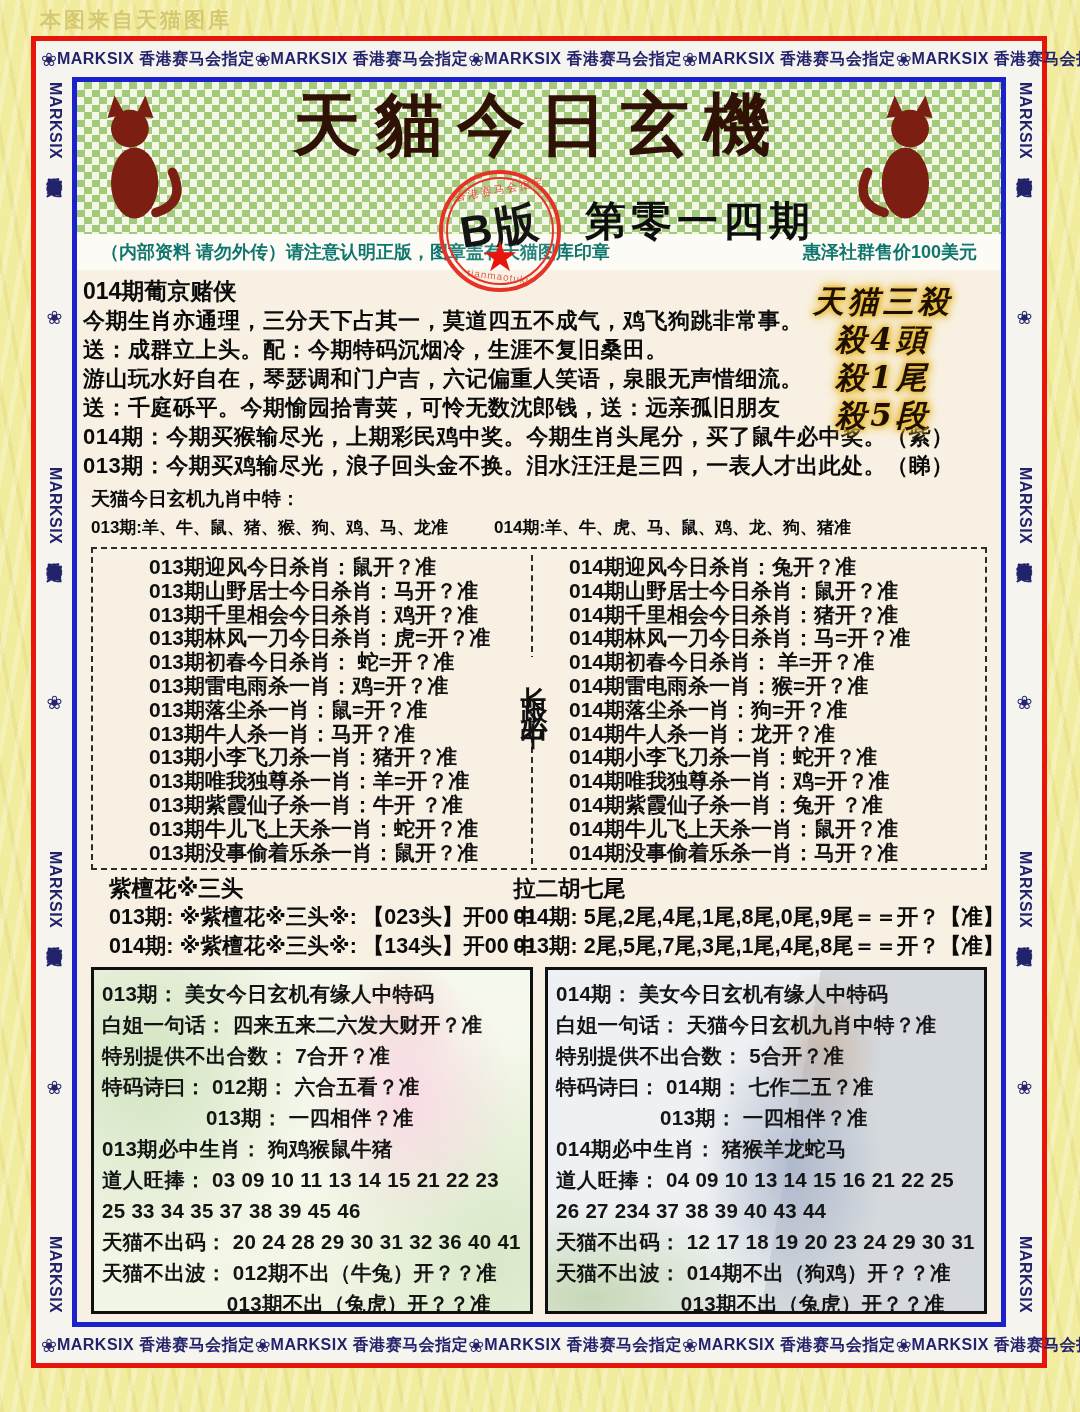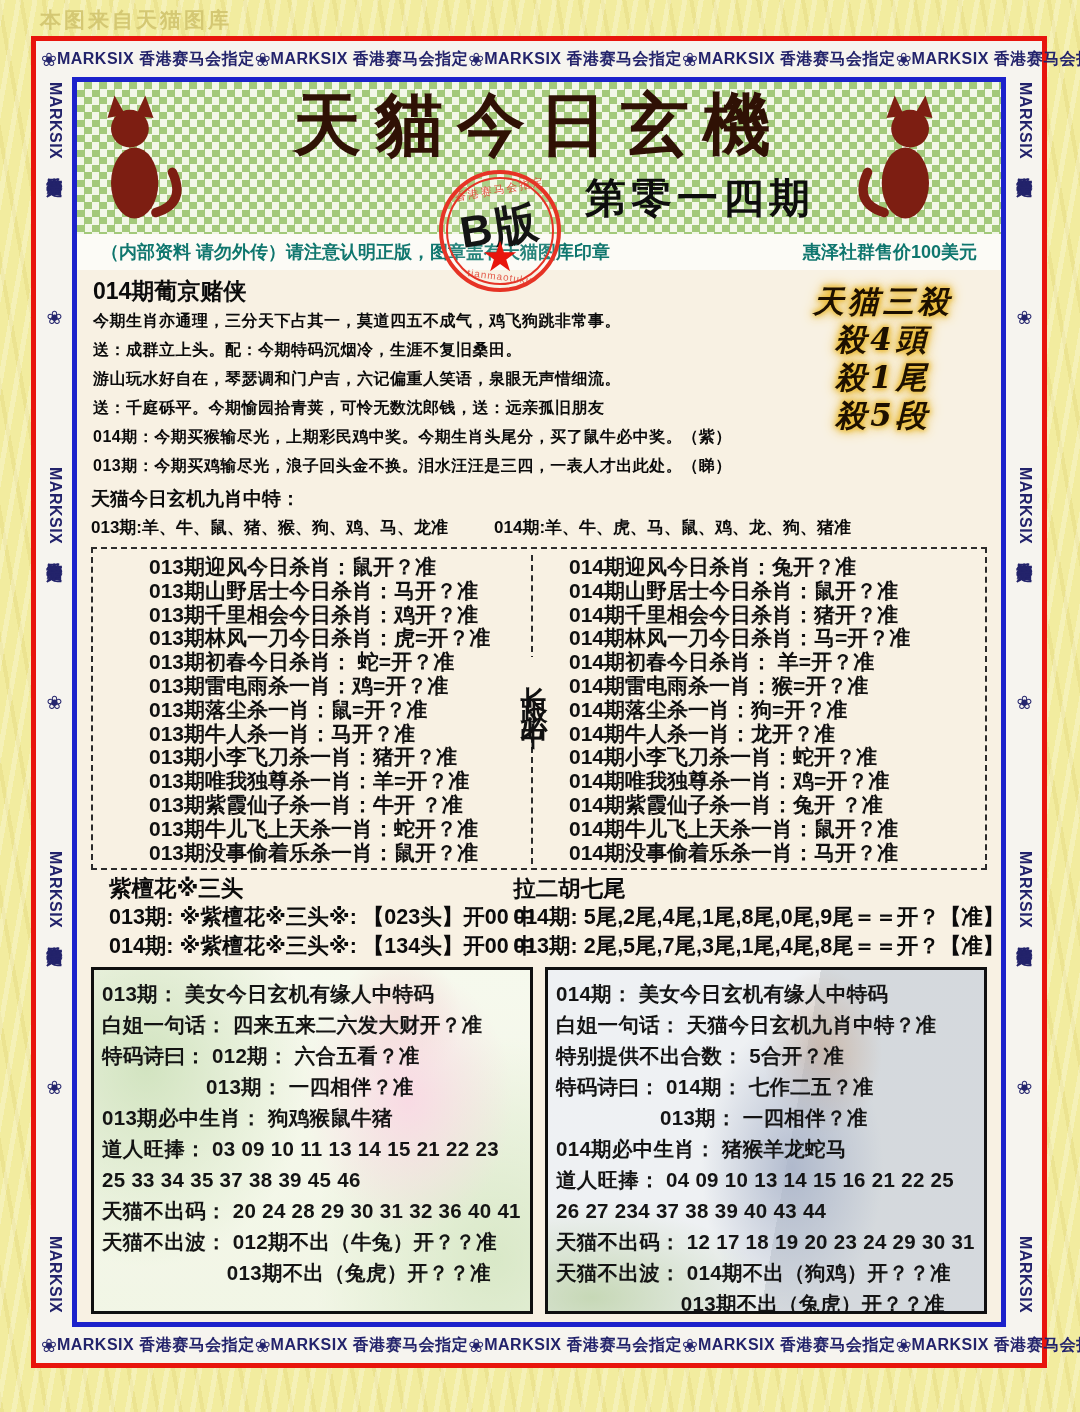--- a/index.html
+++ b/index.html
@@ -42,21 +42,21 @@
   }
   .cat{position:absolute;top:10px;width:92px;height:130px;}
   .cat-l{left:14px;transform:scaleX(-1);}
   .cat-r{right:52px;}
   .main-title{
     text-align:center;font-family:"DejaVu Serif","Liberation Serif",serif;
     font-size:68px;font-weight:700;color:#2f1105;letter-spacing:14px;
     line-height:1;padding-top:8px;
   }
   .issue{
-    position:absolute;left:508px;top:89px;font-size:41px;font-weight:800;
+    position:absolute;left:508px;top:112px;font-size:41px;font-weight:800;
     color:#0d0d0d;letter-spacing:5px;font-family:"DejaVu Serif","Liberation Serif",serif;
   }
   .stamp{
     position:absolute;left:362px;top:88px;width:122px;height:122px;border-radius:50%;
     border:4px solid #e63325;background:rgba(255,252,250,.10);z-index:8;
     text-align:center;box-sizing:border-box;
   }
   .stamp::before{content:"";position:absolute;inset:3px;border:2px solid #e63325;border-radius:50%;}
   .stamp-arc-top{position:absolute;top:8px;left:0;right:0;font-size:11px;color:#df4231;
     transform:rotate(-10deg);letter-spacing:2px;opacity:.9;}
@@ -64,23 +64,23 @@
     color:#141414;transform:rotate(-9deg);letter-spacing:2px;}
   .stamp-star{position:absolute;top:62px;left:0;right:0;font-size:42px;color:#e8150d;line-height:1;}
   .stamp-arc-bottom{position:absolute;bottom:6px;left:0;right:0;font-size:10px;color:#df4231;
     transform:rotate(7deg);letter-spacing:1px;opacity:.85;}
   
   .notice{
     height:36px;flex:0 0 36px;background:#fcfbf6;display:flex;align-items:center;
     justify-content:space-between;padding:0 24px;font-size:18px;font-weight:700;color:#0f766e;
   }
   
-  .lead{position:relative;padding:6px 16px 2px;color:#0b0b0b;}
+  .lead{position:relative;padding:6px 6px 2px;color:#0b0b0b;}
   .lead-title{font-size:23px;font-weight:700;line-height:30px;}
-  .lead-line{font-size:16px;font-weight:600;line-height:29px;letter-spacing:.5px;white-space:nowrap;}
+  .lead-line{font-size:22px;font-weight:600;line-height:29px;letter-spacing:.5px;white-space:nowrap;}
   .sansha{
     position:absolute;right:18px;top:12px;width:200px;text-align:center;z-index:3;
   }
   .sansha-line{
     font-family:"DejaVu Serif","Liberation Serif",serif;font-style:italic;font-weight:800;
     font-size:31px;line-height:38px;color:#1d1000;letter-spacing:4px;
     text-shadow:0 0 5px #ecbe3e,0 0 5px #ecbe3e,0 0 10px #e8b830,0 0 14px #e8b830;
   }
   
   .jiuxiao{padding:2px 14px;color:#0b0b0b;}
@@ -281,20 +281,21 @@
               <div class="sec-line">013期: 2尾,5尾,7尾,3尾,1尾,4尾,8尾＝＝开？【准】</div>
             </div>
         </div>
       </div>
 
       <div class="photos">
         <div class="pbox pbox-left">
           <div class="plines">
               <div class="p-line">013期： 美女今日玄机有缘人中特码</div>
               <div class="p-line">白姐一句话： 四来五来二六发大财开？准</div>
+              <div class="p-line">特别提供不出合数： 7合开？准</div>
               <div class="p-line">特码诗曰： 012期： 六合五看？准</div>
               <div class="p-line">　　　　　013期： 一四相伴？准</div>
               <div class="p-line">013期必中生肖： 狗鸡猴鼠牛猪</div>
               <div class="p-line">道人旺捧： 03 09 10 11 13 14 15 21 22 23</div>
               <div class="p-line">25 33 34 35 37 38 39 45 46</div>
               <div class="p-line">天猫不出码： 20 24 28 29 30 31 32 36 40 41</div>
               <div class="p-line">天猫不出波： 012期不出（牛兔）开？？准</div>
               <div class="p-line">　　　　　　013期不出（兔虎）开？？准</div>
             </div>
         </div>

